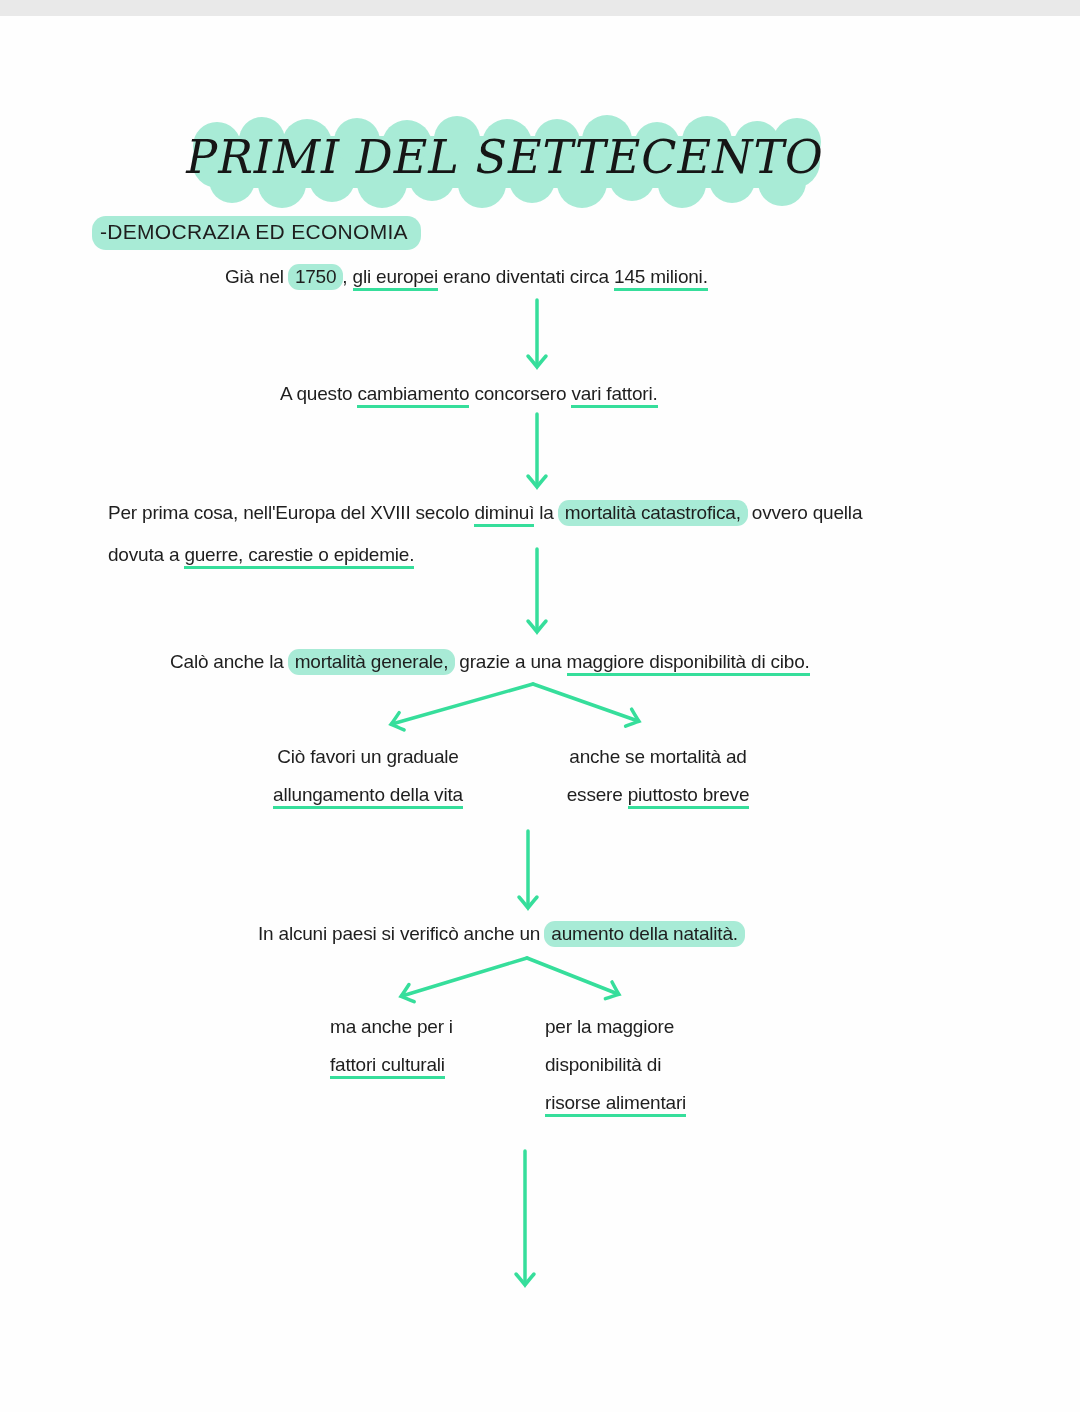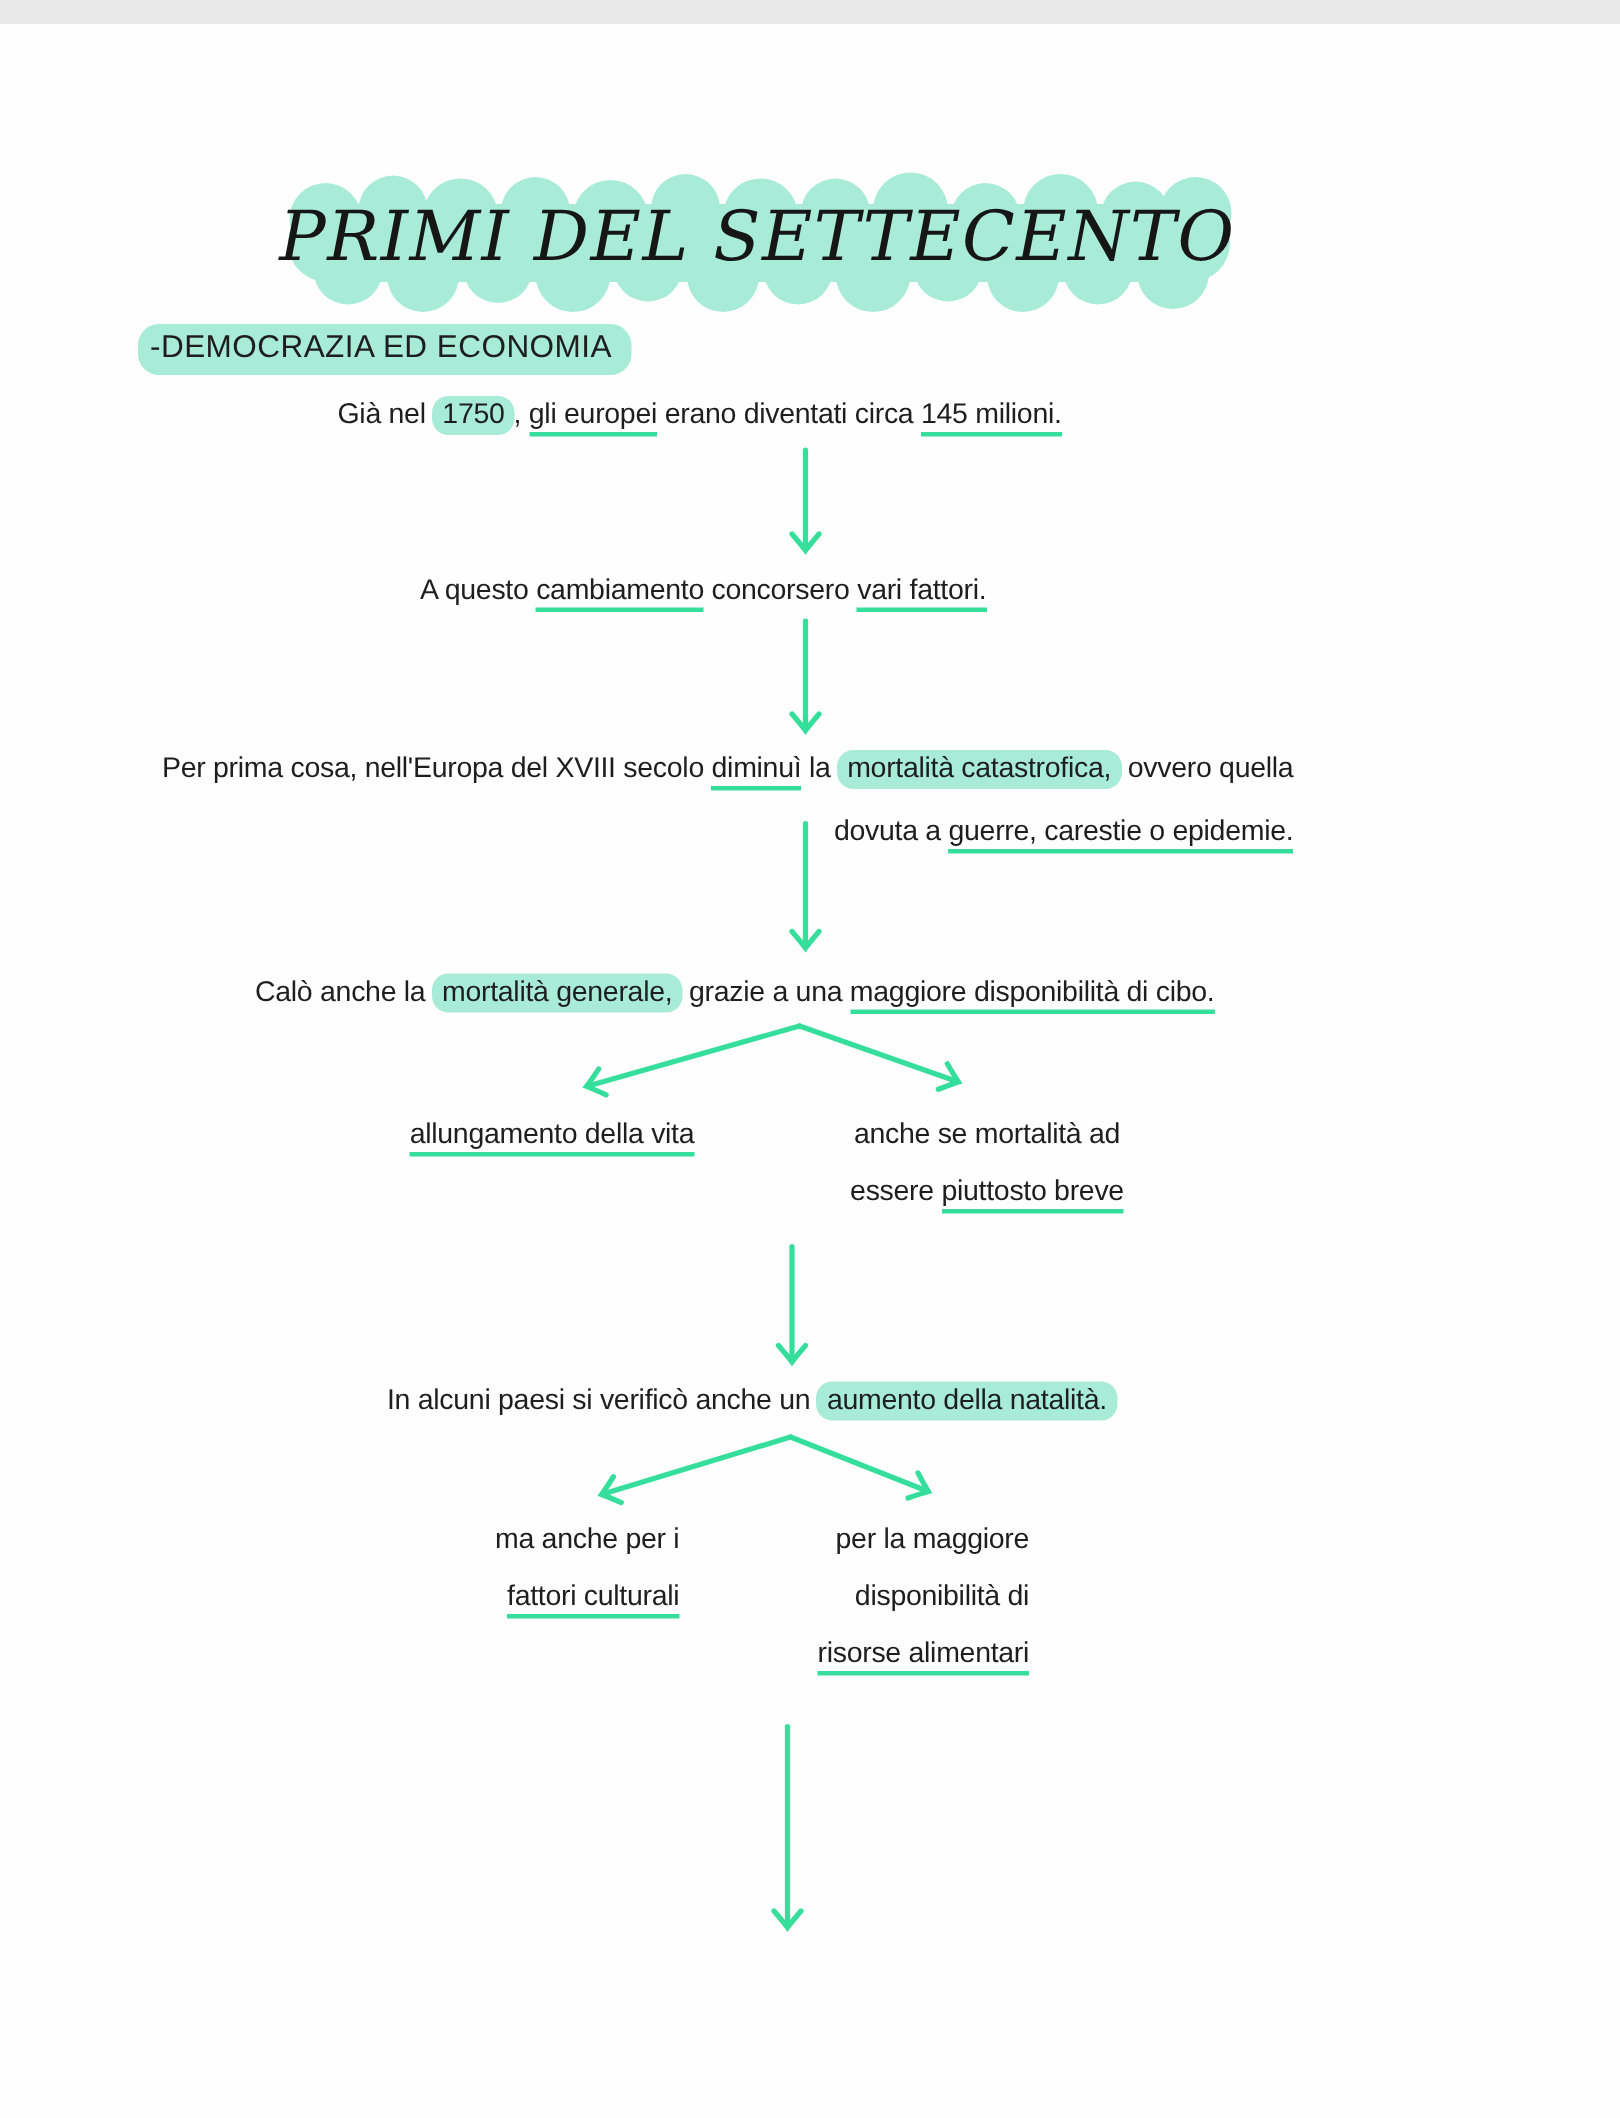--- a/index.html
+++ b/index.html
@@ -13,21 +13,21 @@
     font-family: "Liberation Sans", sans-serif;
     color: var(--ink, #1e1e1e);
   }
   .line {
     position: absolute;
     white-space: nowrap;
     font-size: 19px;
     letter-spacing: -0.2px;
     line-height: 30px;
   }
-  .block { position: absolute; font-size: 19px; letter-spacing: -0.2px; line-height: 38px; text-align: right; }
+  .block { position: absolute; font-size: 19px; letter-spacing: -0.2px; line-height: 38px; }
   .center { text-align: center; }
   .u {
     border-bottom: 3px solid var(--green, #36de9b);
     padding-bottom: 1px;
   }
   .hl {
     background: var(--mint, #a8ebd6);
     border-radius: 11px;
     padding: 2px 7px 3px 7px;
     margin: 0 -1px;
@@ -112,20 +112,21 @@
   <div class="line" style="left:280px; top:363px"><span>A questo </span><span class="u">cambiamento</span><span> concorsero </span><span class="u">vari fattori.</span></div>
 
   <div class="block" style="left:108px; top:476px; line-height:42px">
     <div style="white-space:nowrap"><span>Per prima cosa, nell'Europa del XVIII secolo </span><span class="u">diminuì</span><span> la </span><span class="hl">mortalità catastrofica,</span><span> ovvero quella</span></div>
     <div style="white-space:nowrap"><span>dovuta a </span><span class="u">guerre, carestie o epidemie.</span></div>
   </div>
 
   <div class="line" style="left:170px; top:631px"><span>Calò anche la </span><span class="hl">mortalità generale,</span><span> grazie a una </span><span class="u">maggiore disponibilità di cibo.</span></div>
 
   <div class="block center" style="left:248px; top:722px; width:240px">
+    <div>Ciò favori un graduale</div>
     <div><span class="u">allungamento della vita</span></div>
   </div>
 
   <div class="block center" style="left:538px; top:722px; width:240px">
     <div>anche se mortalità ad</div>
     <div><span>essere </span><span class="u">piuttosto breve</span></div>
   </div>
 
   <div class="line" style="left:258px; top:903px"><span>In alcuni paesi si verificò anche un </span><span class="hl">aumento della natalità.</span></div>
 

